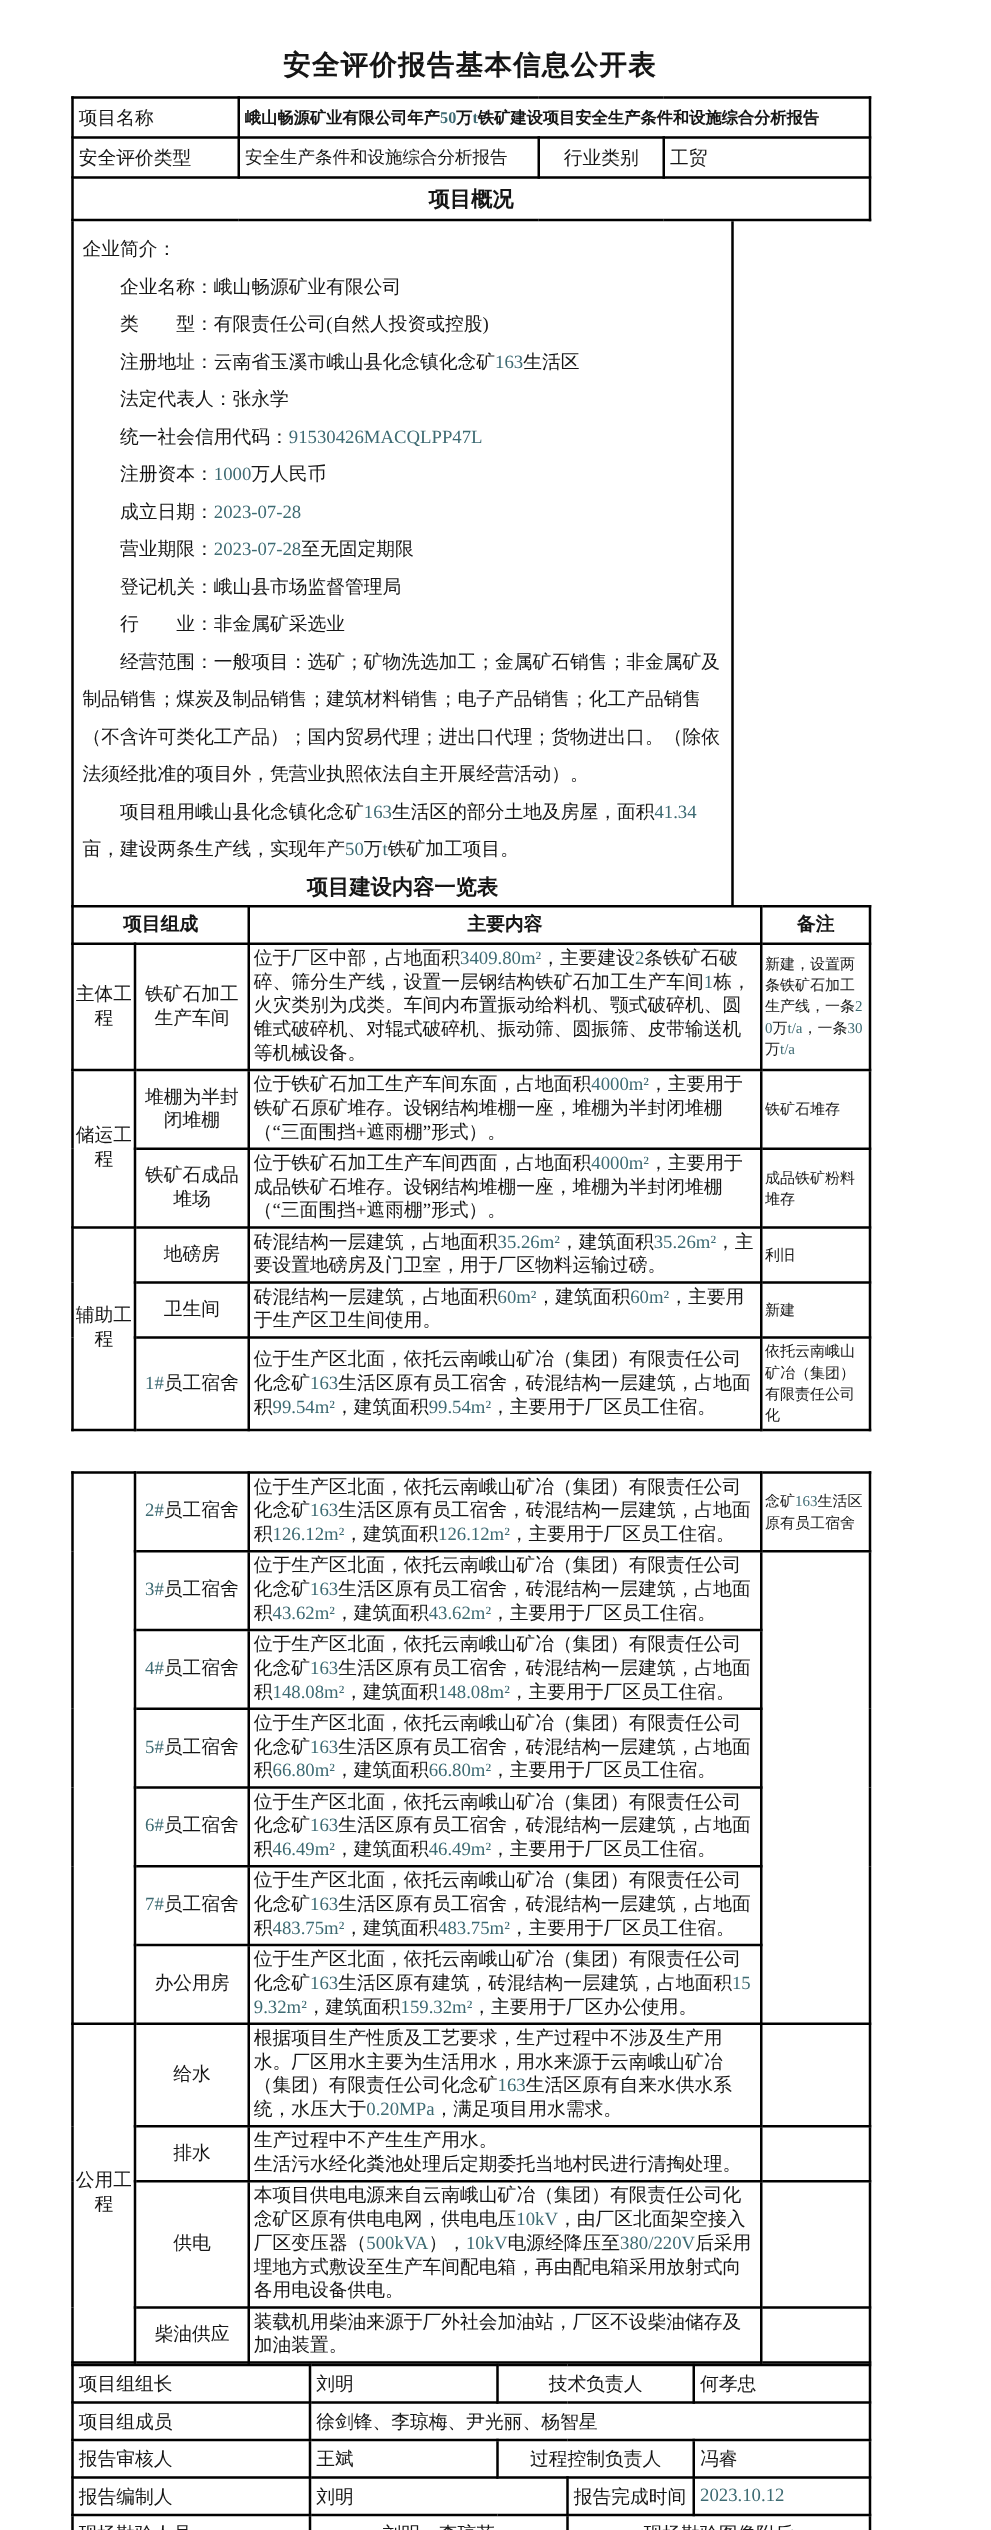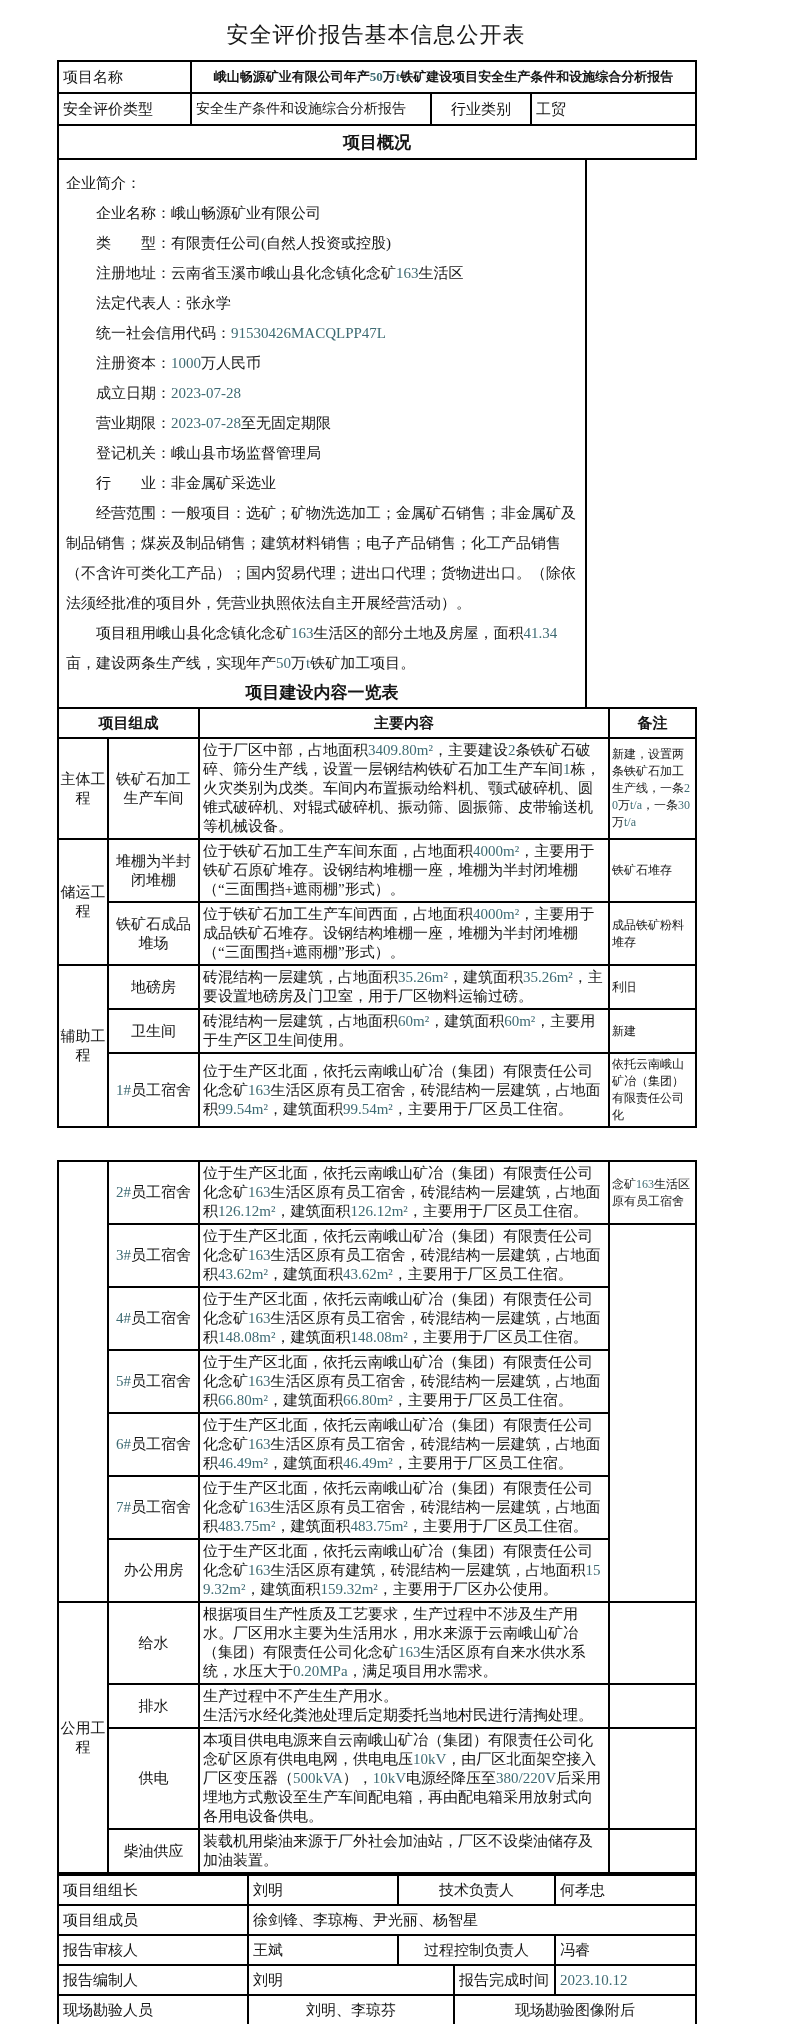--- a/index.html
+++ b/index.html
@@ -3,28 +3,28 @@
 <meta charset="utf-8">
 <style>
   html,body{margin:0;padding:0;}
   body{
     width:793px;height:2024px;overflow:hidden;background:#ffffff;color:#161616;
     font-family:"Liberation Serif","DejaVu Serif",serif;
     -webkit-font-smoothing:none;
   }
   .sheet{padding-top:20px;}
   .doc-title{
-    width:638px;margin:0 0 10px 57px;text-align:center;
-    font-size:22px;font-weight:normal;letter-spacing:1px;
+    width:638px;margin:17px 0 10px 57px;text-align:center;
+    font-size:22px;font-weight:bold;letter-spacing:1px;
   }
   table{border-collapse:collapse;table-layout:fixed;margin-left:57px;width:638px;}
   td,th{border:2px solid #000;vertical-align:middle;word-break:break-all;}
   
   .t-top td{font-size:15px;padding:3px 4px;height:24px;}
-  .t-top .pname{font-size:13px;font-weight:600;text-align:center;}
+  .t-top .pname{font-size:13px;font-weight:600;}
   .t-top .sec-h{text-align:center;font-weight:bold;font-size:17px;height:26px;}
   .t-top .c{text-align:center;}
   
   .intro-wrap{
     width:530px;margin-left:57px;box-sizing:border-box;
     border-left:2px solid #000;border-right:2px solid #000;
     padding:8px 7px 0 7px;
   }
   .intro{font-size:15px;line-height:30px;}
   .tbl-title{text-align:center;font-weight:bold;font-size:17px;line-height:26px;padding:2px 0 1px 0;}

